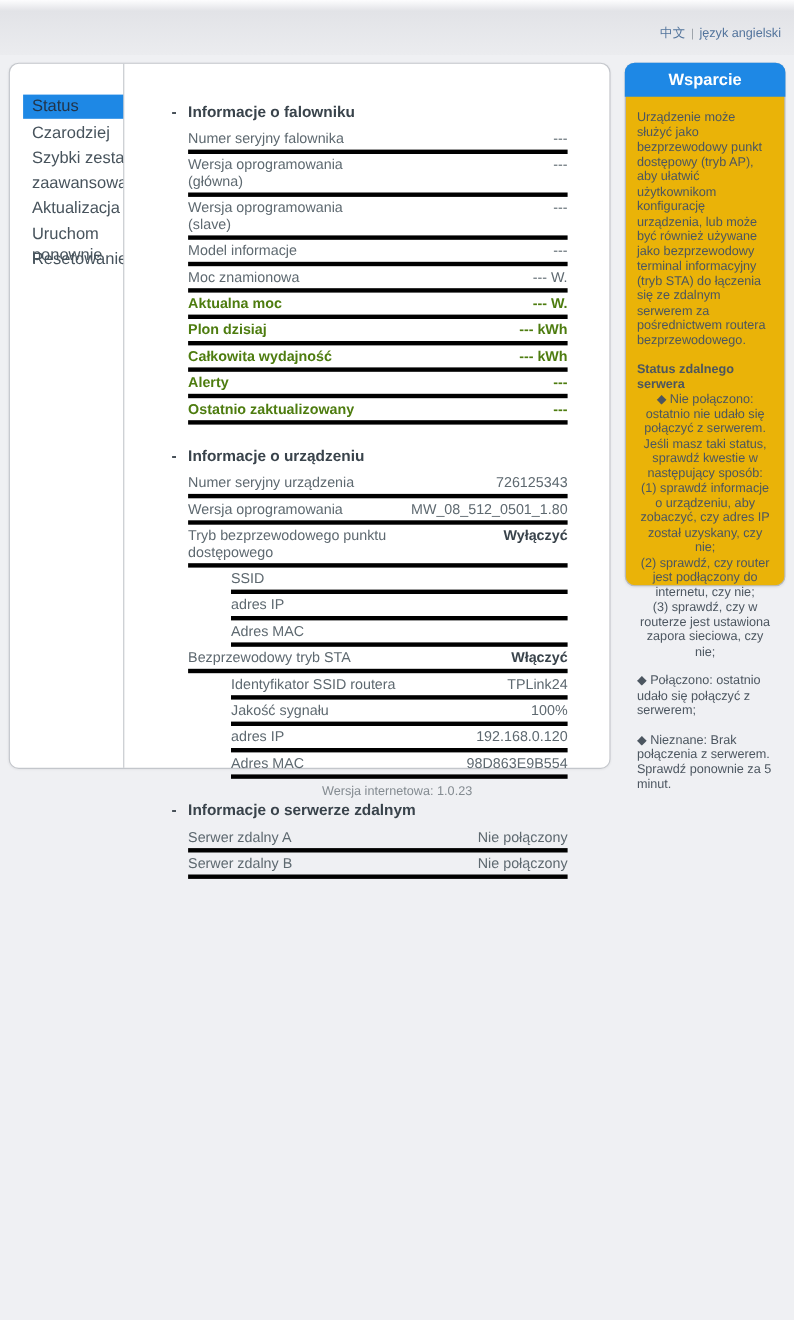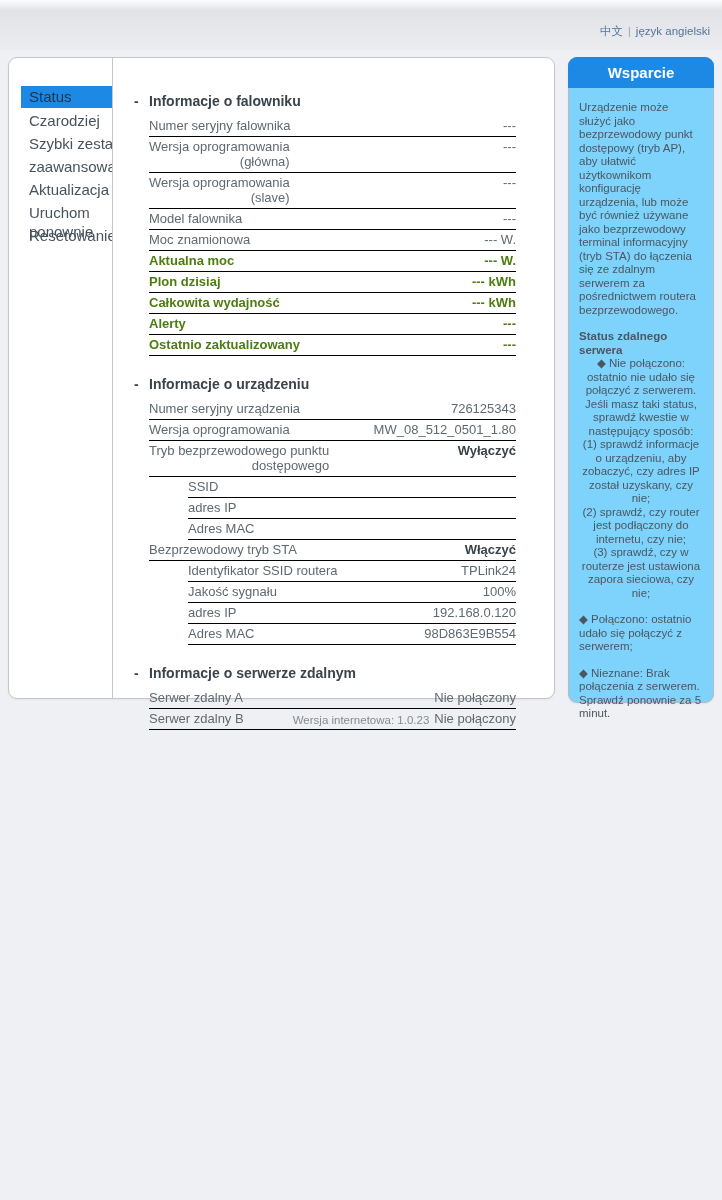--- a/index.html
+++ b/index.html
@@ -57,49 +57,49 @@
     height: 22px; line-height: 22px; margin-bottom: 1px;
     color: #223449;
   }
   .menu-item.wrap {
     white-space: normal; overflow: visible;
     line-height: 19px; height: 23px; padding-top: 2px;
   }
 
   
   .content { flex: 1; padding: 36px 38px 0 36px; position: relative; }
-  .section { margin-bottom: 21px; }
+  .section { margin-bottom: 21px; margin-left: 22px; }
   .section-title {
     position: relative;
     font-size: 14px; font-weight: 700; color: #39434b;
     margin: 0 0 7px 0; line-height: 15px;
   }
   .section-title::before {
     content: "-"; position: absolute; left: -15px; top: 0; font-weight: 700;
   }
   .row {
     display: flex; justify-content: space-between; align-items: flex-start;
-    border-bottom: 1px solid #000000;
+    border-bottom: 4px solid #000000;
     padding: 2px 0 3px 0;
   }
   .row.indent { margin-left: 39px; }
   .row .label { font-size: 13px; line-height: 15px; color: #5e6970; }
-  .row .label .l2 { display: block; text-align: right; }
+  .row .label .l2 { display: block; }
   .row .value {
     font-size: 13px; line-height: 15px; color: #5e6970;
     text-align: right; white-space: nowrap; margin-left: 8px;
   }
   .row.bold .label, .row.bold .value { font-weight: 700; color: #4d7c0f; }
   .row .value.action { font-weight: 700; color: #39434b; cursor: pointer; }
 
   
   .support-panel {
     position: absolute; left: 568px; top: 57px;
-    width: 146px; height: 646px;
-    background: #7dd3fc;
+    width: 146px; height: 476px;
+    background: #eab308;
     border: 1px solid #b6bac1;
     border-radius: 9px;
     box-shadow: 0 1px 2px rgba(0,0,0,0.05);
   }
   .support-header {
     background: #1e88e5;
     margin: -1px -1px 0 -1px;
     height: 31px; line-height: 31px;
     border-radius: 9px 9px 0 0;
     color: #ffffff; font-size: 15px; font-weight: 700;
@@ -154,21 +154,21 @@
       </div>
       <div class="row">
         <span class="label"><span>Wersja oprogramowania</span><span class="l2">(główna)</span></span>
         <span class="value">---</span>
       </div>
       <div class="row">
         <span class="label"><span>Wersja oprogramowania</span><span class="l2">(slave)</span></span>
         <span class="value">---</span>
       </div>
       <div class="row">
-        <span class="label">Model falownika</span>
+        <span class="label">Model informacje</span>
         <span class="value">---</span>
       </div>
       <div class="row">
         <span class="label">Moc znamionowa</span>
         <span class="value">--- W.</span>
       </div>
       <div class="row bold">
         <span class="label">Aktualna moc</span>
         <span class="value">--- W.</span>
       </div>

